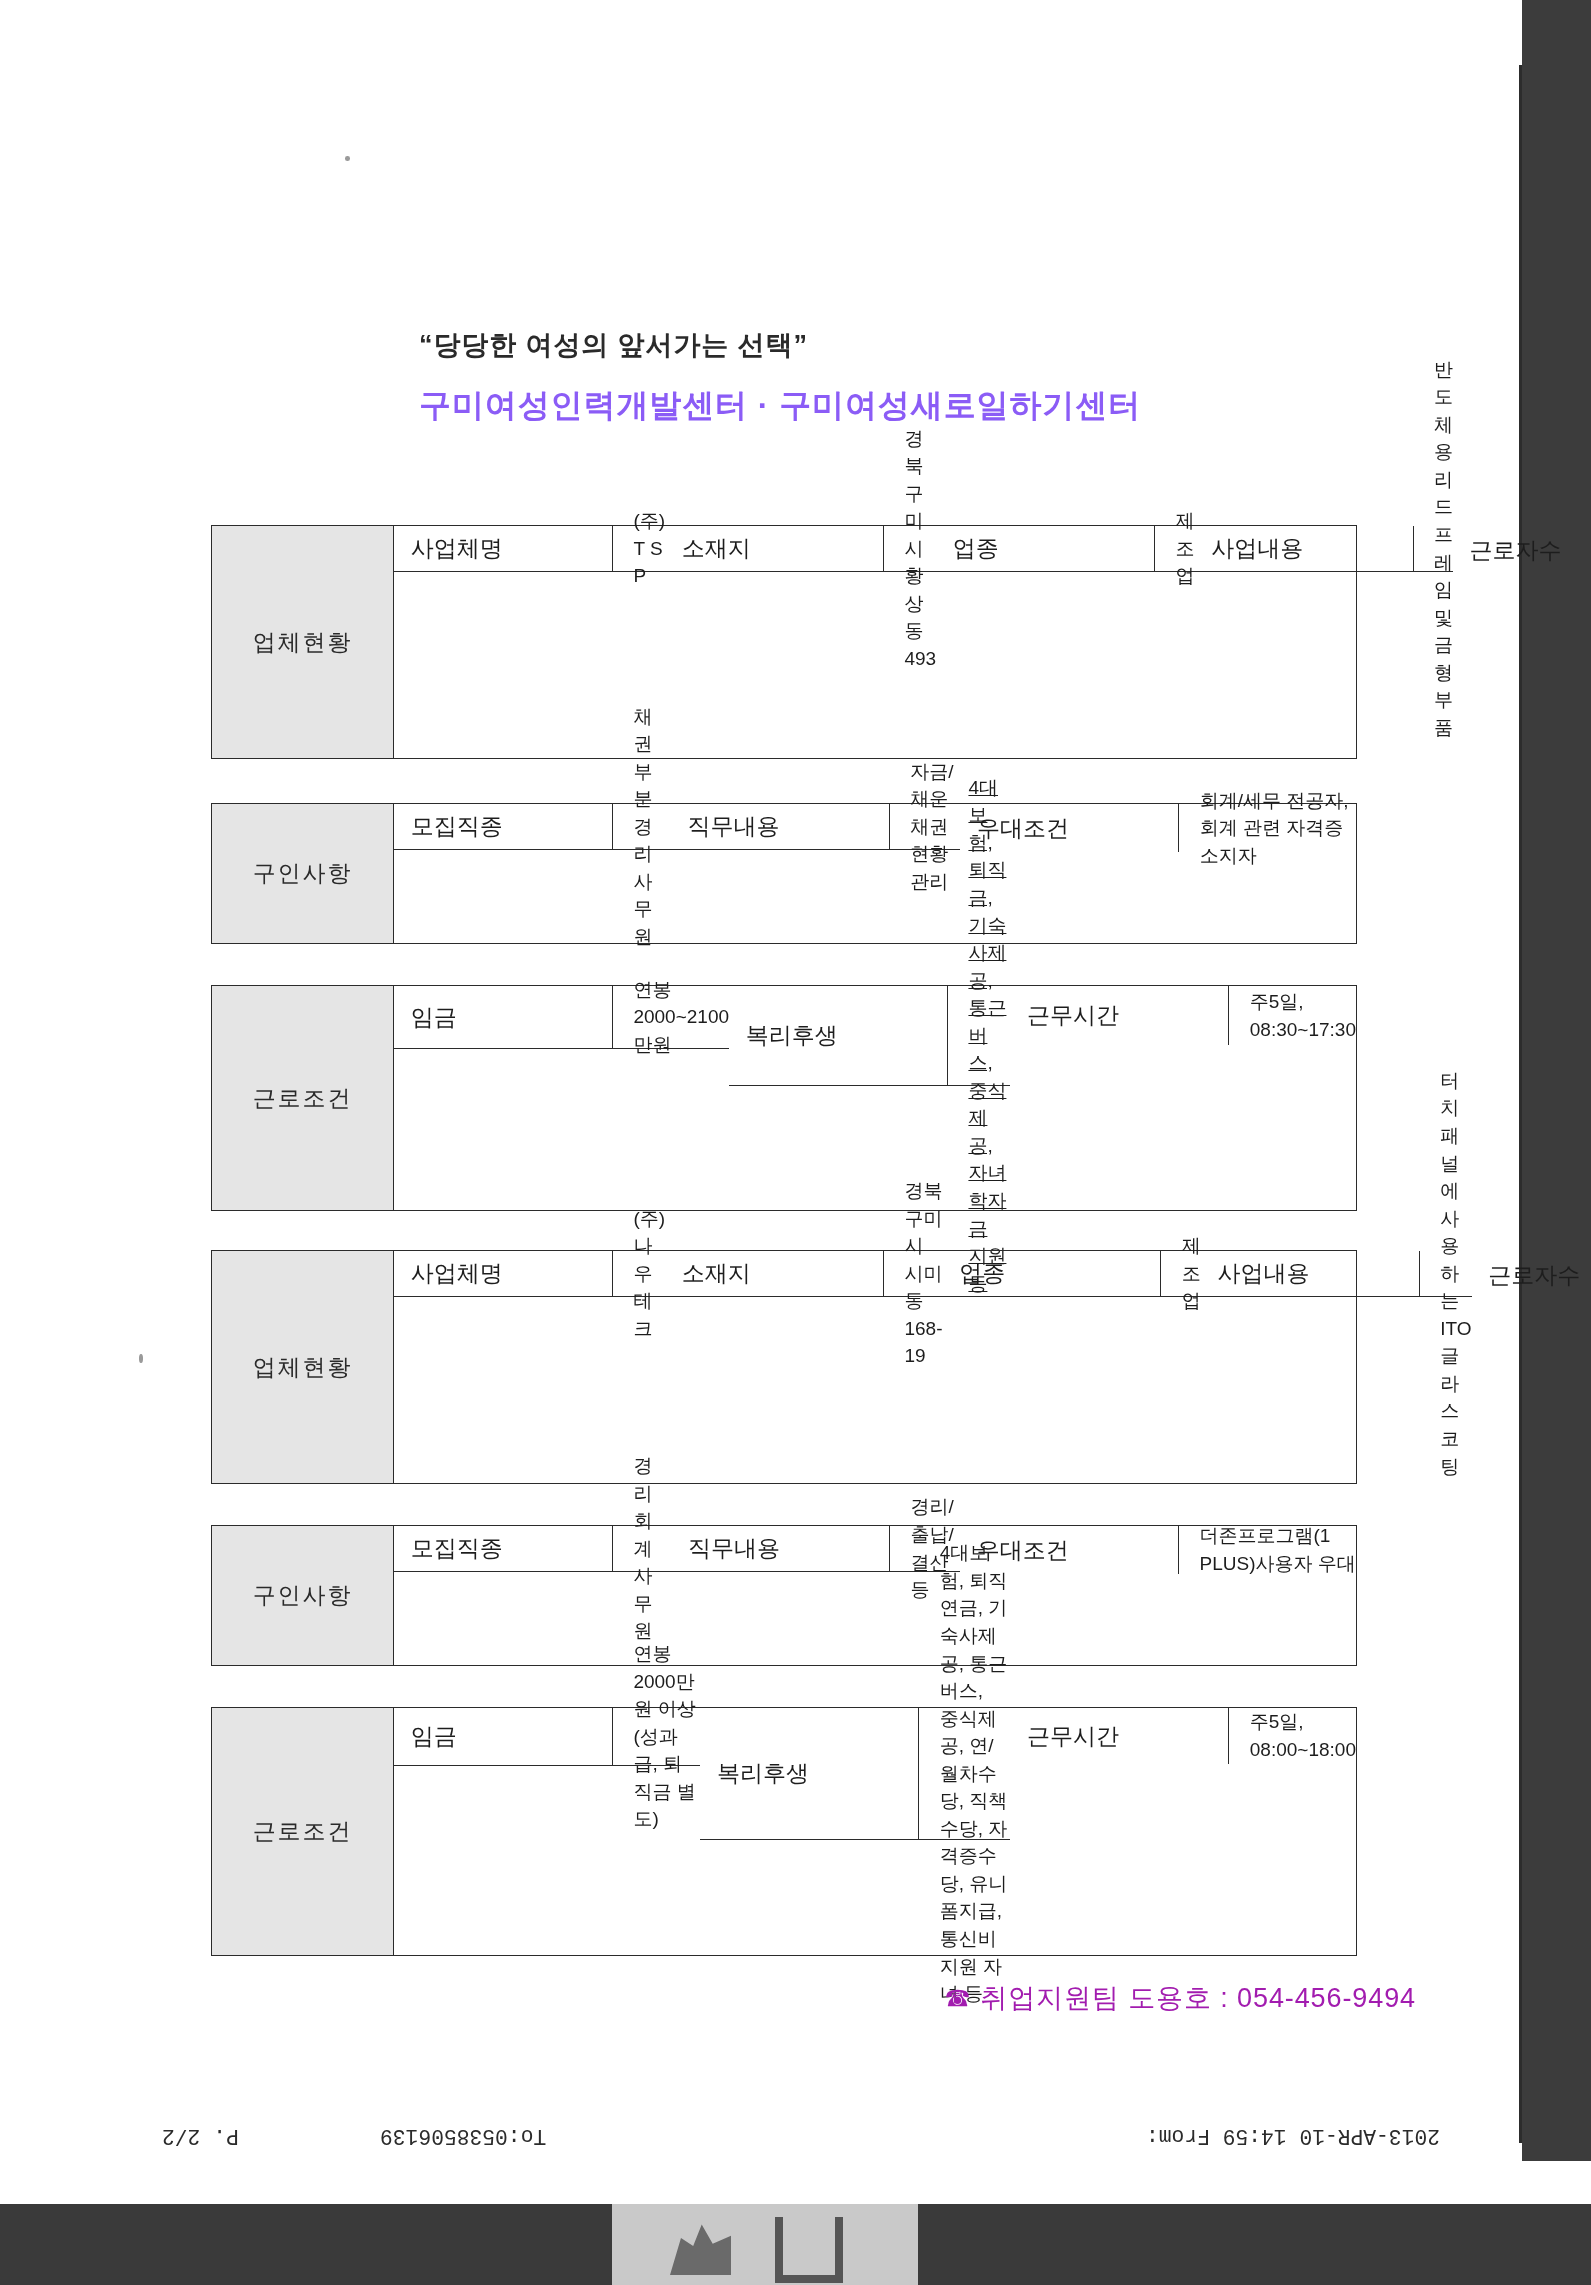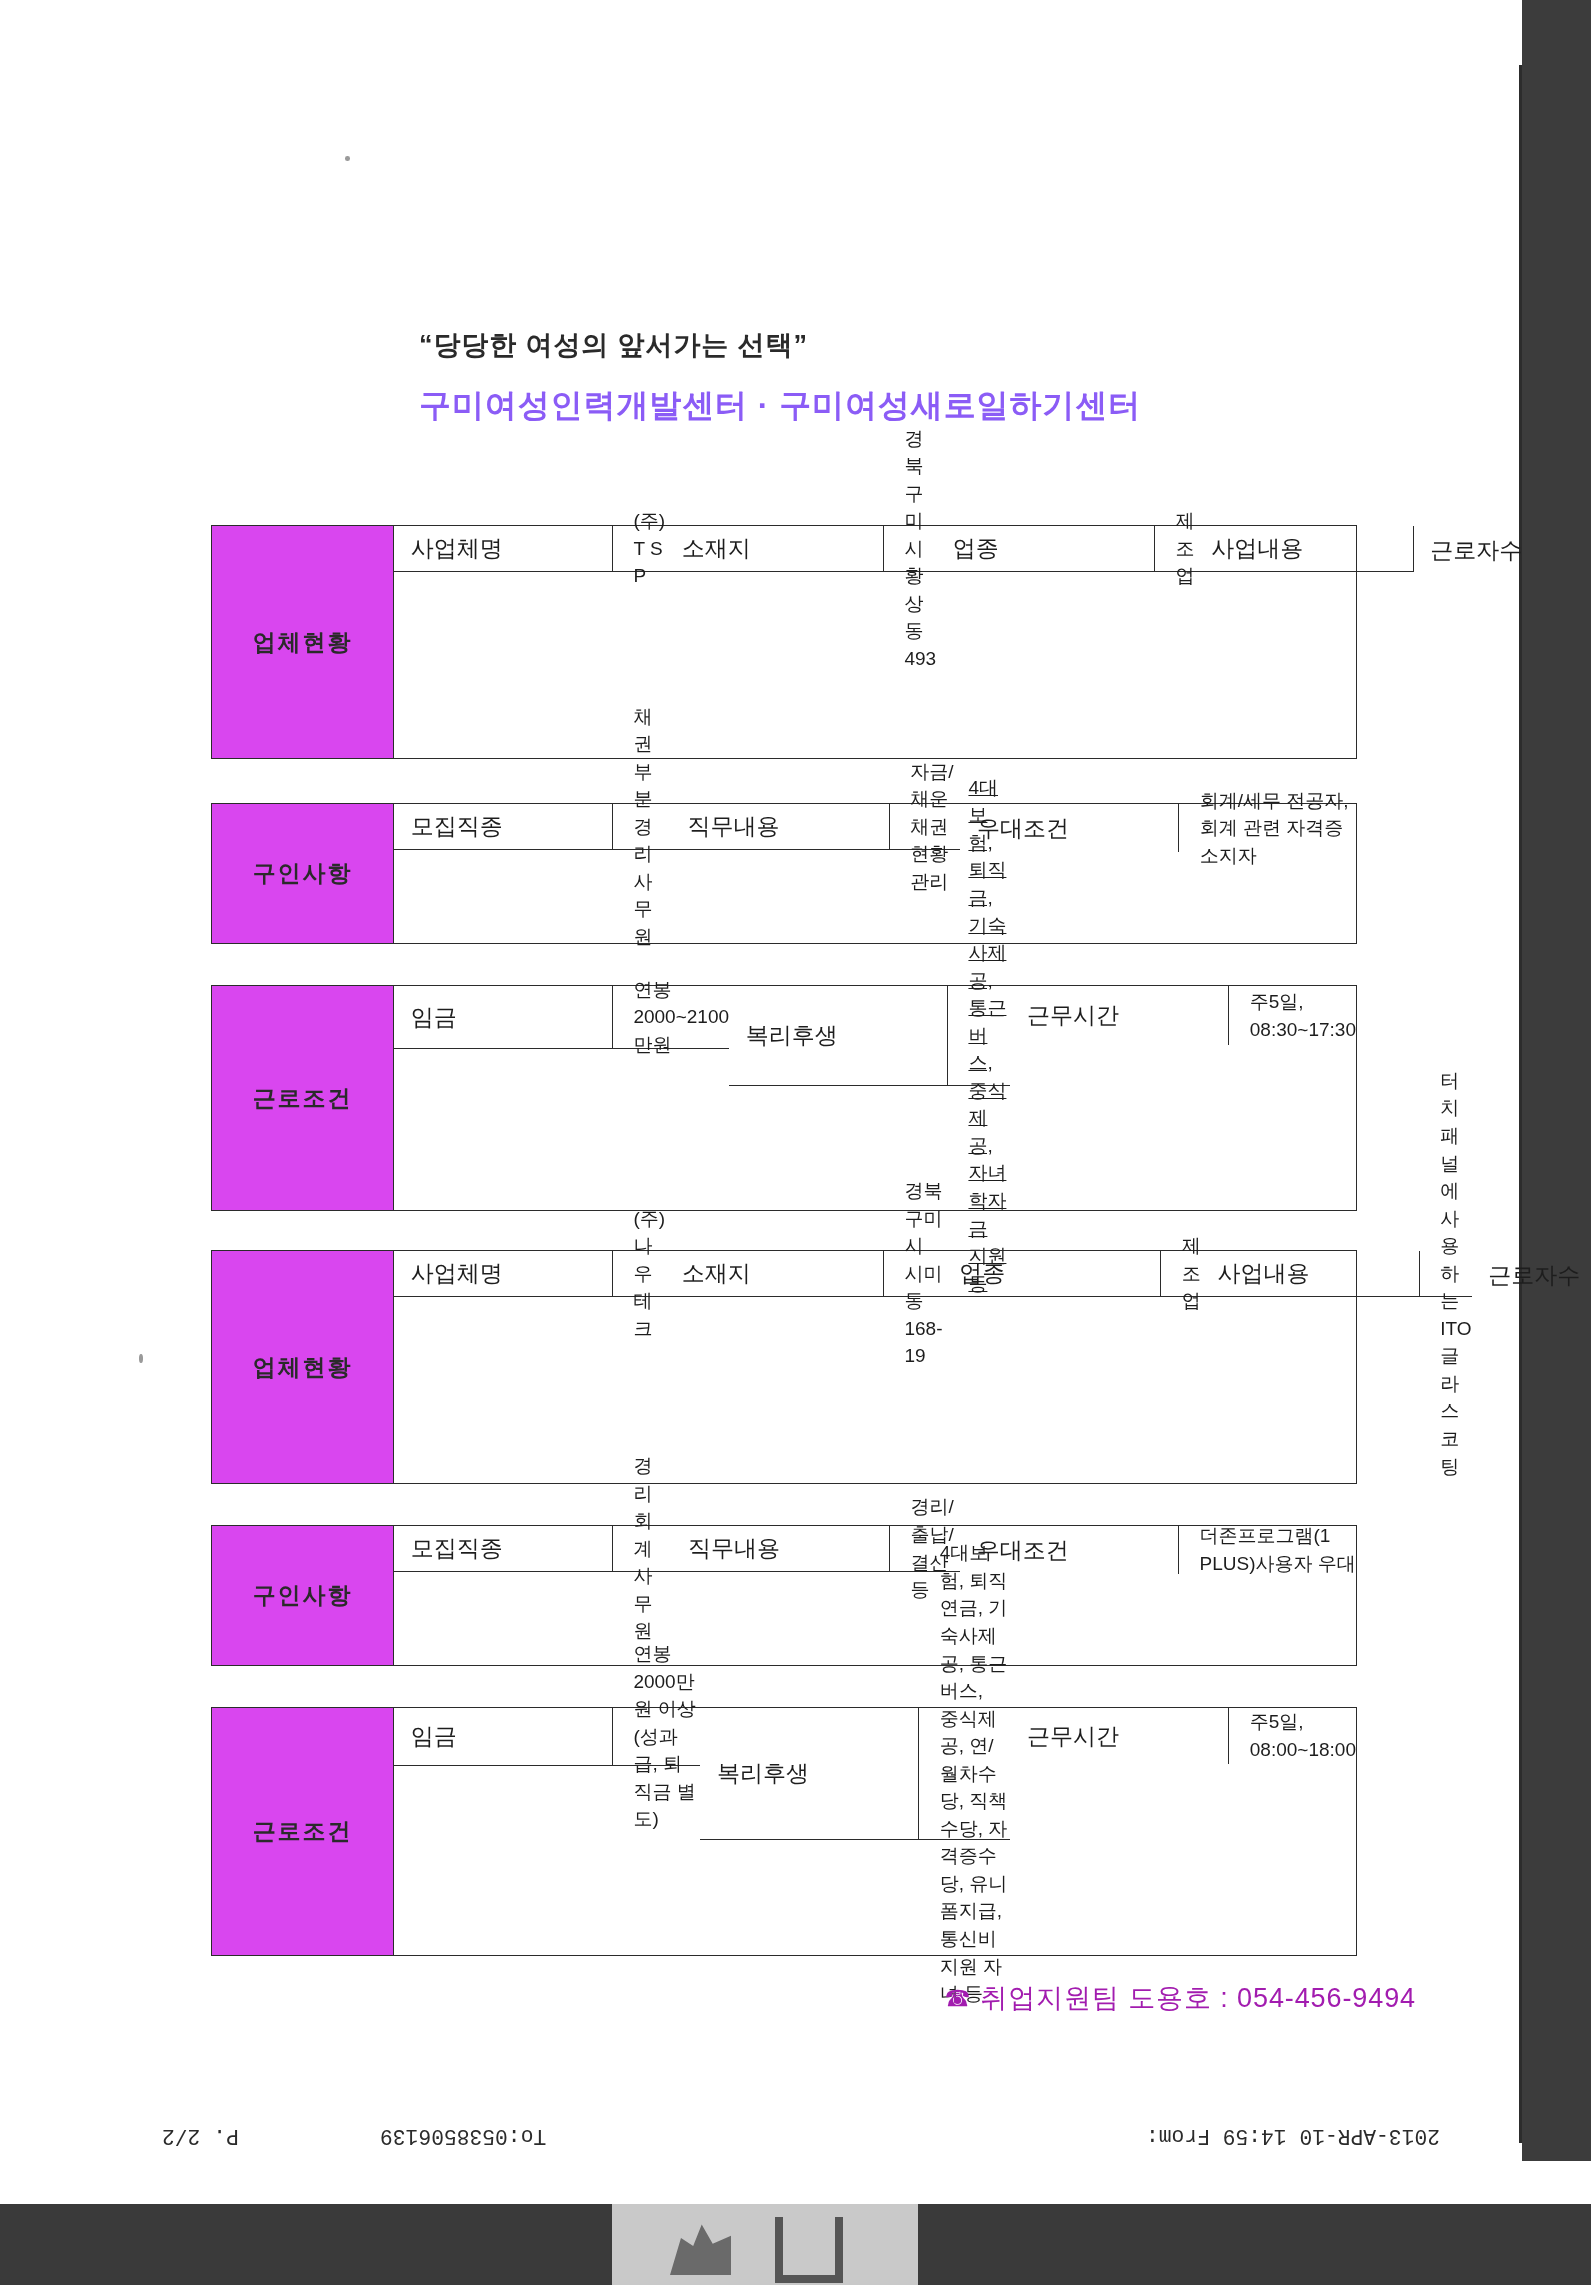--- a/index.html
+++ b/index.html
@@ -156,26 +156,26 @@
   }
   .row {
     display: flex;
     box-sizing: border-box;
   }
   .cat {
     width: 182px;
     flex: 0 0 182px;
     box-sizing: border-box;
     border-right: 1.9px solid #2b2b2b;
-    background: #d946ef;
+    background: #e5e5e5;
     display: flex;
     align-items: center;
     justify-content: center;
     font-size: 23px;
-    font-weight: bold;
+    font-weight: normal;
     color: #2a2a2a;
     letter-spacing: 1.9px;
   }
   .lbl {
     width: 219px;
     flex: 0 0 219px;
     box-sizing: border-box;
     border-right: 1.9px solid #2b2b2b;
     border-bottom: 1.9px solid #2b2b2b;
     display: flex;
@@ -256,20 +256,21 @@
         <div class="row" style="height:46px;">
           <div class="lbl">소재지</div>
           <div class="val">경북 구미시 황상동 493</div>
         </div>
         <div class="row" style="height:46px;">
           <div class="lbl">업종</div>
           <div class="val">제조업</div>
         </div>
         <div class="row" style="height:46px;">
           <div class="lbl">사업내용</div>
+          <div class="val">반도체용 리드프레임 및 금형부품</div>
         </div>
         <div class="row" style="height:48px;">
           <div class="lbl last">근로자수</div>
           <div class="val last">240명</div>
         </div>
       </div>
     </div>
   </div>
 
   <div class="block" style="left:211px; top:803px; width:1146px; height:141px;">

